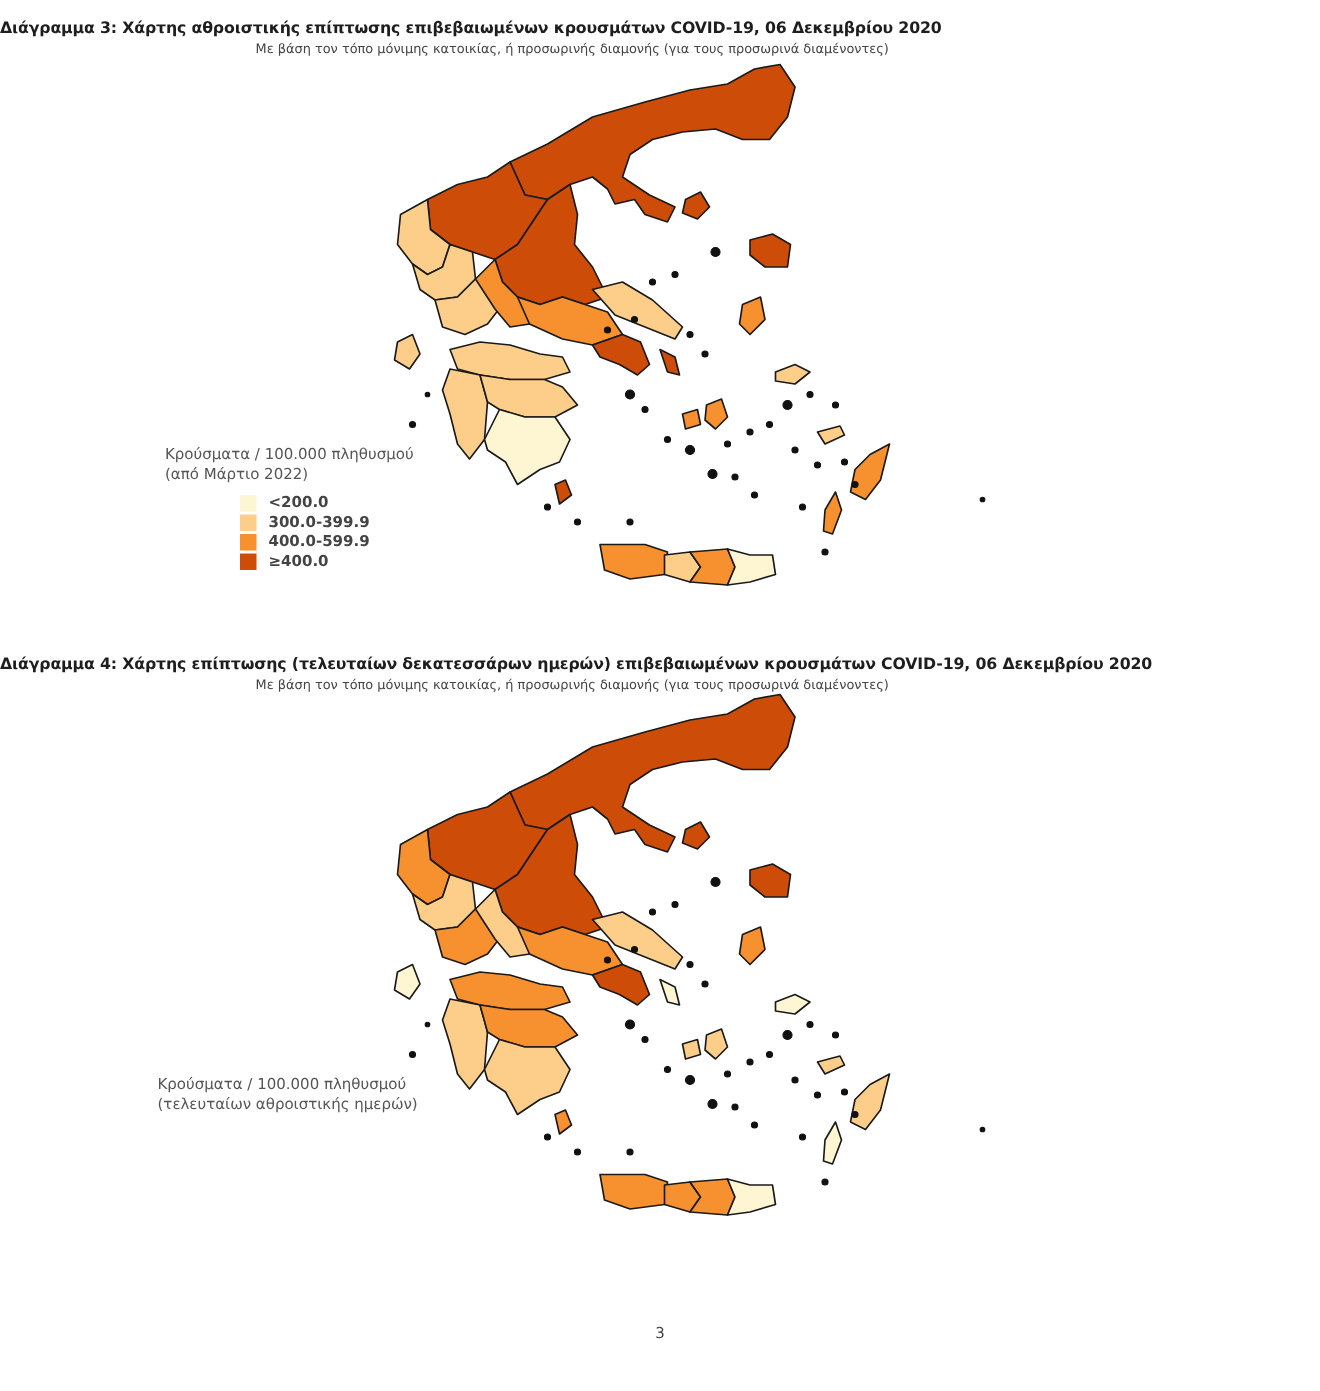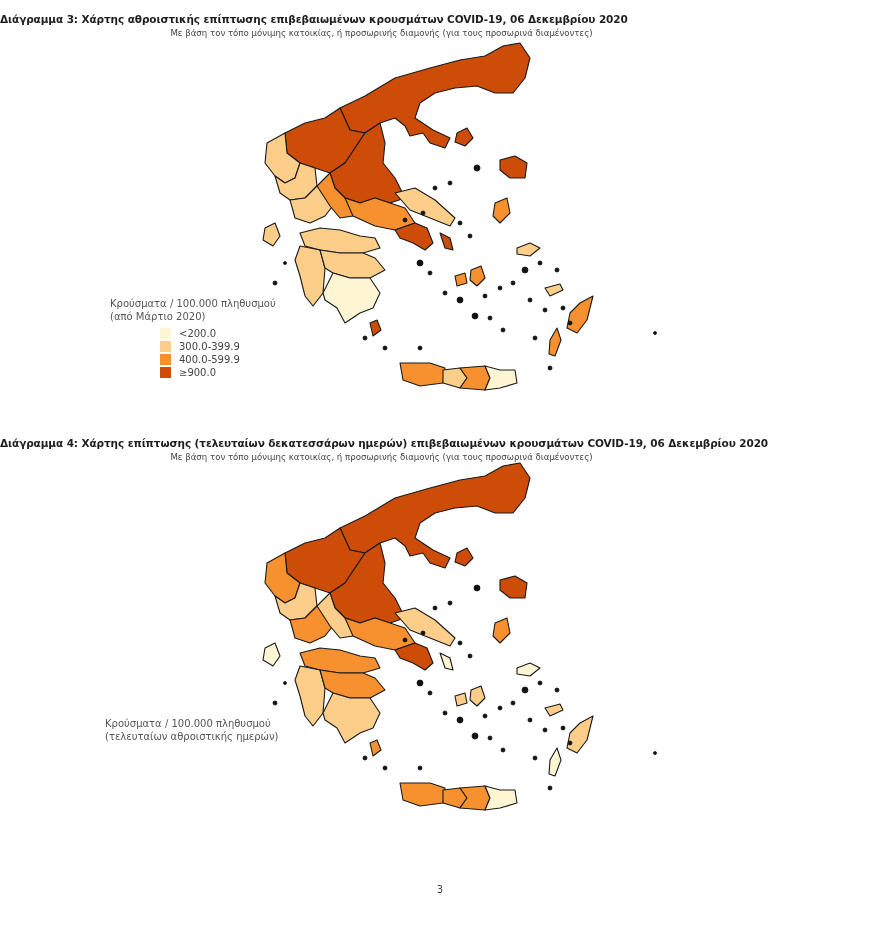--- a/index.html
+++ b/index.html
@@ -6,21 +6,21 @@
   body { width: 880px; height: 927px; position: relative; overflow: hidden;
          font-family: "DejaVu Sans", "Liberation Sans", sans-serif; color: #222; }
   .title { position: absolute; left: 0; width: 880px; 
            font-weight: bold; font-size: 10.5px; color: #1e1e1e; letter-spacing: -0.1px; }
   .subtitle { position: absolute; left: 0; width: 763px; text-align: center;
               font-size: 8.6px; color: #444; }
   .map { position: absolute; }
   .legend { position: absolute; font-size: 10px; color: #555; }
   .legend .lt { text-align: left; line-height: 13px; }
   .legend .items { margin-top: 5px; }
-  .legend .row { display: flex; align-items: flex-start; height: 13px; margin-left: 50px; }
+  .legend .row { display: flex; align-items: flex-end; height: 13px; margin-left: 50px; font-weight: bold; }
   .legend .sw { width: 11px; height: 11px; margin-right: 8px; }
   .legend .lbl { font-size: 10px; color: #444; }
   .page-num { position: absolute; left: 0; width: 880px; text-align: center; top: 884px;
               font-size: 10px; color: #444; }
   svg path, svg polygon { stroke: #1a1a1a; stroke-width: 1.1; stroke-linejoin: round; }
   svg .isl { fill: #111; stroke: #111; stroke-width: 0.8; }
 </style>
 </head>
 <body>
 
@@ -87,37 +87,37 @@
     <circle cx="140" cy="310" r="2" class="isl"></circle>
     <circle cx="410" cy="295" r="1.5" class="isl"></circle>
     <circle cx="30" cy="245" r="2" class="isl"></circle>
     <circle cx="40" cy="225" r="1.5" class="isl"></circle>
     <circle cx="160" cy="182" r="2" class="isl"></circle>
     <circle cx="178" cy="175" r="2" class="isl"></circle>
   </svg>
 
 <div class="legend" style="left:110px; top:297px; width:200px;">
   <div class="lt">Κρούσματα / 100.000 πληθυσμού</div>
-  <div class="lt">(από Μάρτιο 2020)</div>
+  <div class="lt">(από Μάρτιο 2022)</div>
   <div class="items">
       <div class="row">
         <span class="sw" style="background: rgb(254, 246, 210);"></span>
         <span class="lbl">&lt;200.0</span>
       </div>
       <div class="row">
         <span class="sw" style="background: rgb(253, 206, 138);"></span>
         <span class="lbl">300.0-399.9</span>
       </div>
       <div class="row">
         <span class="sw" style="background: rgb(247, 144, 46);"></span>
         <span class="lbl">400.0-599.9</span>
       </div>
       <div class="row">
         <span class="sw" style="background: rgb(204, 76, 8);"></span>
-        <span class="lbl">≥900.0</span>
+        <span class="lbl">≥400.0</span>
       </div>
     </div>
 </div>
 
 <div class="title" style="top:437px">Διάγραμμα 4: Χάρτης επίπτωσης (τελευταίων δεκατεσσάρων ημερών) επιβεβαιωμένων κρουσμάτων COVID-19, 06 Δεκεμβρίου 2020</div>
 <div class="subtitle" style="top:452px">Με βάση τον τόπο μόνιμης κατοικίας, ή προσωρινής διαμονής (για τους προσωρινά διαμένοντες)</div>
 
 <svg class="map" style="left:245px; top:458px" width="440" height="375" viewBox="0 0 440 375">
 <path d="M95,70 L120,58 L150,40 L185,30 L215,22 L240,18 L258,8 L275,5 L285,20 L280,40 L268,55 L250,55 L232,48 L210,50 L190,55 L175,65 L170,80 L188,92 L205,100 L200,110 L185,105 L178,95 L165,98 L160,88 L150,80 L135,85 L120,95 L105,92 Z" fill="#CC4C08"></path>
     <path d="M40,95 L60,85 L80,80 L95,70 L105,92 L120,95 L110,110 L100,125 L85,135 L70,130 L55,125 L42,115 Z" fill="#CC4C08"></path>

